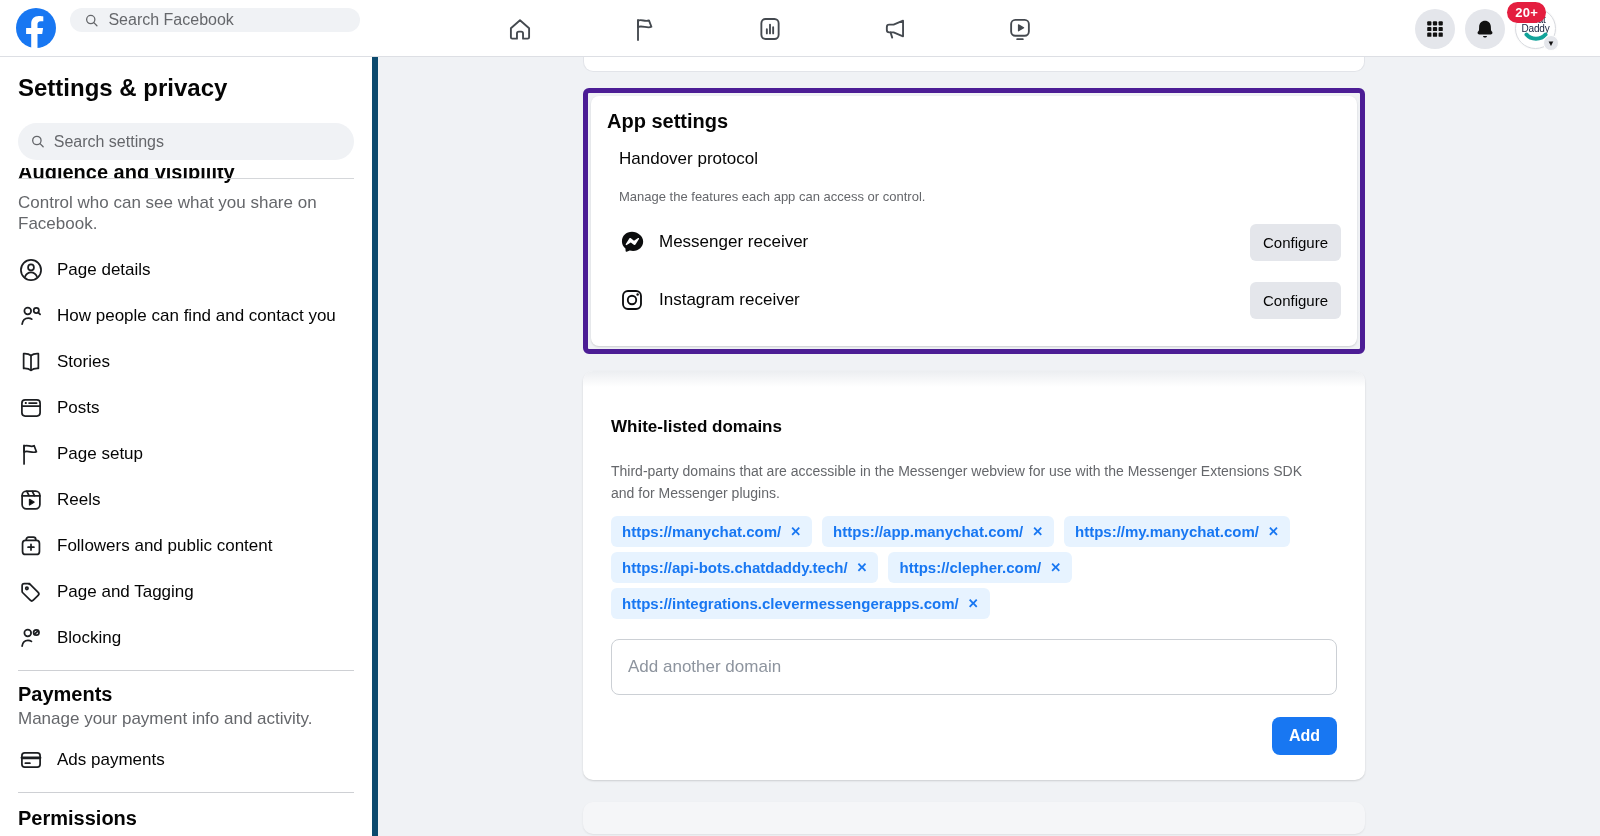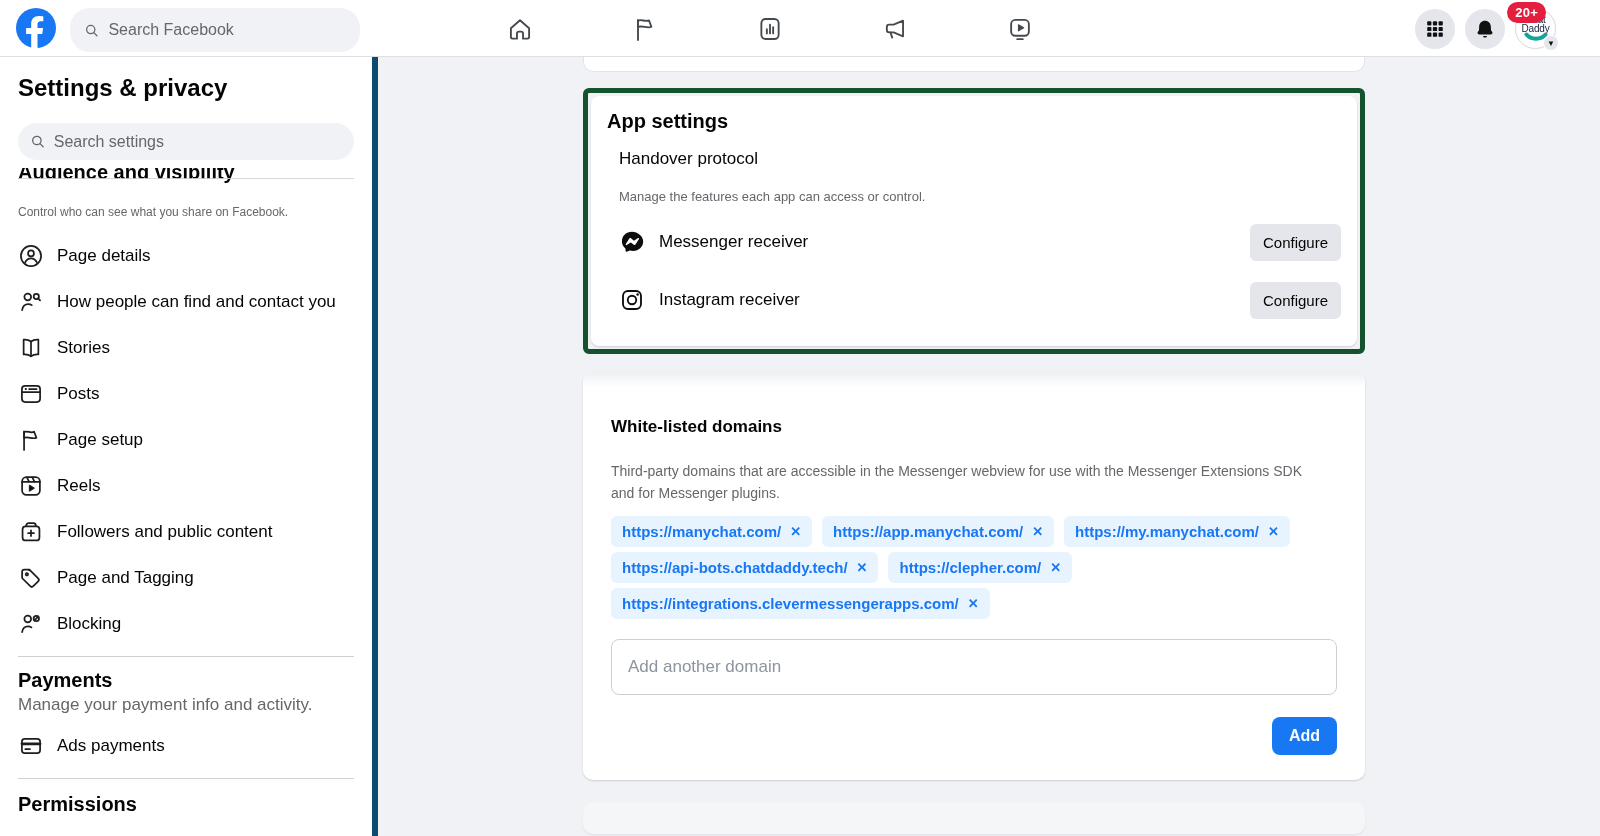--- a/index.html
+++ b/index.html
@@ -3,21 +3,21 @@
 <meta charset="utf-8">
 <style>
   * { margin:0; padding:0; box-sizing:border-box; }
   html,body { width:1600px; height:836px; overflow:hidden; }
   body { font-family:"Liberation Sans","DejaVu Sans",sans-serif; background:#f0f2f5; color:#050505; position:relative; }
   svg { display:block; }
 
   
   .topbar { position:absolute; top:0; left:0; right:0; height:57px; background:#fff; border-bottom:1px solid #dddfe4; z-index:40; }
   .fb-logo { position:absolute; left:16px; top:8px; width:40px; height:40px; border-radius:50%; cursor:pointer; }
-  .top-search { position:absolute; left:70px; top:8px; width:290px; height:44px; background:#f0f2f5; border-radius:20px; display:flex; align-items:center; padding:0 14px; gap:9px; }
+  .top-search { position:absolute; left:70px; top:8px; width:290px; height:24px; background:#f0f2f5; border-radius:20px; display:flex; align-items:center; padding:0 14px; gap:9px; }
   .top-search svg, .side-search svg { stroke:#65676b; fill:none; stroke-width:2; stroke-linecap:round; }
   .top-search input, .side-search input { border:none; outline:none; background:transparent; font-size:16px; color:#050505; width:100%; font-family:inherit; }
   .top-search input::placeholder { color:#65676b; }
   .side-search input::placeholder { color:#65676b; }
   .top-nav { position:absolute; left:506px; top:0; height:57px; display:flex; align-items:center; gap:97px; }
   .top-nav-item { width:28px; height:28px; color:#44494f; cursor:pointer; }
   .top-nav-item svg { width:28px; height:28px; stroke:currentColor; fill:none; stroke-width:1.6; stroke-linecap:round; stroke-linejoin:round; }
   .top-right { position:absolute; right:44px; top:8px; display:flex; gap:10px; align-items:center; }
   .circle-btn { width:40px; height:40px; border-radius:50%; background:#e4e6eb; border:none; display:flex; align-items:center; justify-content:center; cursor:pointer; position:relative; }
   .circle-btn svg { width:22px; height:22px; fill:#111; }
@@ -27,37 +27,37 @@
   .avatar svg.smile { position:absolute; left:8px; top:23px; width:24px; height:12px; }
   .avatar-chevron { position:absolute; right:-4px; bottom:-3px; width:16px; height:16px; border-radius:50%; background:#e4e6eb; border:1px solid #fff; font-size:8px; color:#111; display:flex; align-items:center; justify-content:center; }
 
   
   .sidebar { position:absolute; top:57px; left:0; bottom:0; width:378px; background:#fff; border-right:6px solid #0c4a6e; padding:0 18px; z-index:20; overflow:hidden; }
   .side-title { font-size:24px; font-weight:700; margin-top:17px; }
   .side-search { margin-top:21px; height:37px; background:#f0f2f5; border-radius:19px; display:flex; align-items:center; gap:8px; padding:0 12px; }
   .clip-box { position:relative; height:17px; overflow:hidden; margin-top:8px; }
   .clip-box h2 { font-size:20px; font-weight:800; margin-top:-7px; white-space:nowrap; position:relative; z-index:1; }
   .clip-line { position:absolute; top:10px; left:0; right:0; height:1px; background:#ced0d4; z-index:2; opacity:.85; }
-  .section-desc { margin-top:20px; font-size:12px; line-height:1.24; color:#65676b; }
+  .section-desc { margin-top:7px; font-size:17px; line-height:1.24; color:#65676b; }
   .side-list { margin-top:13px; }
   .side-item { display:flex; align-items:center; gap:13px; height:46px; font-size:17px; cursor:pointer; border-radius:8px; }
   .si-icon { width:26px; height:26px; flex:0 0 26px; }
   .si-icon svg { width:26px; height:26px; stroke:#1c1e21; fill:none; stroke-width:1.6; stroke-linecap:round; stroke-linejoin:round; }
   .side-divider { border:none; border-top:1px solid #ced0d4; margin:9px 0; }
   .side-heading { font-size:20px; font-weight:700; margin-top:12px; }
   .pay-desc { margin-top:3px; font-size:17px; color:#65676b; }
   .side-list.single { margin-top:8px; }
   .perm-heading { margin-top:14px; }
 
   
   .main { position:absolute; top:57px; left:379px; right:0; bottom:0; overflow:hidden; }
   .content-col { width:782px; margin-left:204px; }
   .card { background:#fff; border-radius:10px; box-shadow:0 1px 2px rgba(0,0,0,.15); }
   .partial-top { height:15px; border-radius:0 0 10px 10px; border:1px solid #e2e4e9; border-top:none; background:#fff; }
-  .highlight-frame { margin-top:16px; border:5px solid #14532d; border-radius:6px; padding:3px; }
+  .highlight-frame { margin-top:16px; border:5px solid #4c1d95; border-radius:6px; padding:3px; }
   .appset-card { border-radius:8px; padding:14px 16px 26px; }
   .appset-title { font-size:20px; font-weight:700; }
   .handover { margin:16px 0 0 12px; }
   .handover-title { font-size:17px; font-weight:500; }
   .handover-desc { margin-top:20px; font-size:13px; color:#65676b; }
   .receiver-row { display:flex; align-items:center; gap:14px; margin-top:18px; min-height:40px; }
   .receiver-icon { width:26px; height:26px; }
   .receiver-label { font-size:17px; }
   .configure-btn { margin-left:auto; background:#e4e6eb; border:none; border-radius:6px; font-family:inherit; font-size:15px; font-weight:400; color:#050505; padding:10px 13px; cursor:pointer; }
 

